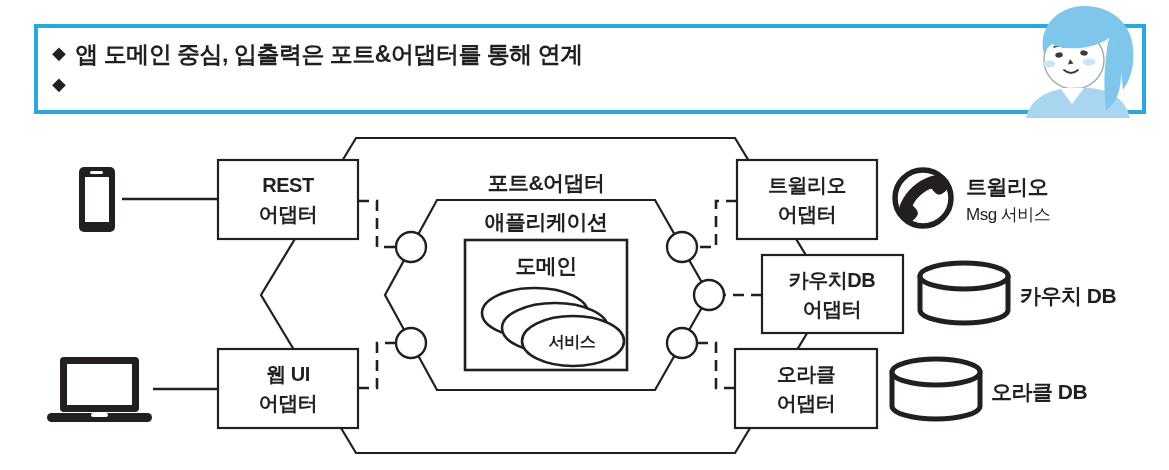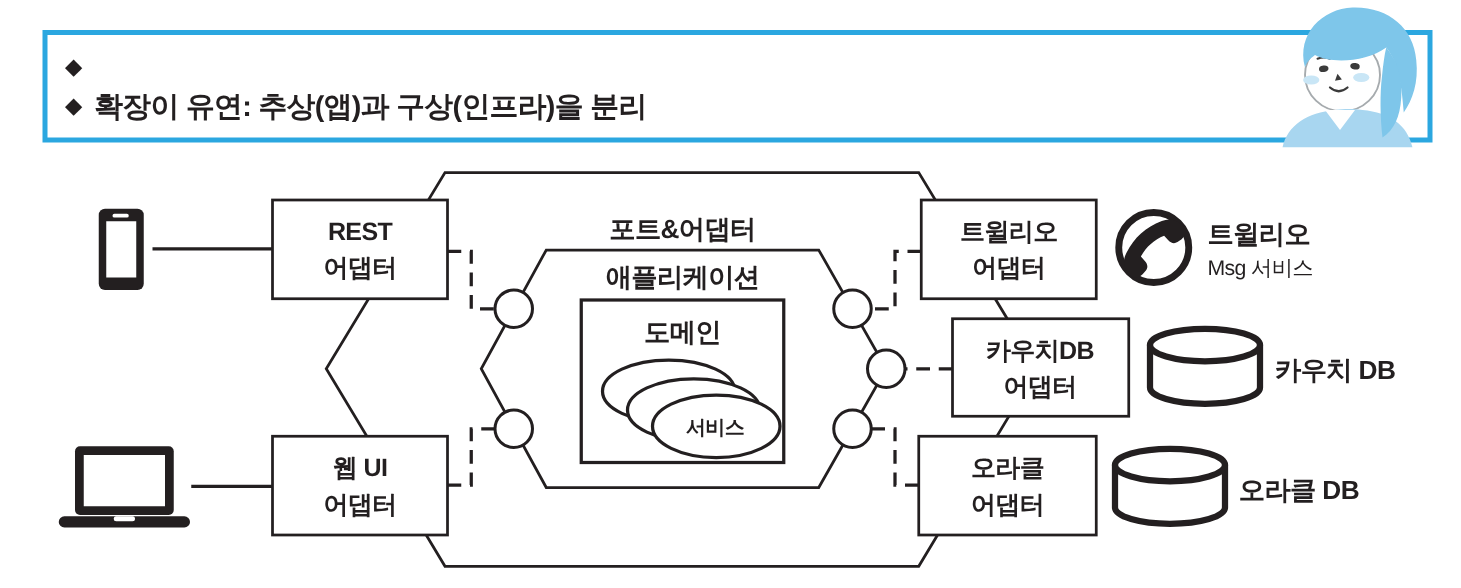--- a/index.html
+++ b/index.html
@@ -40,24 +40,24 @@
   .mid{text-anchor:middle;}
 </style>
 </head>
 <body>
 
 <div class="canvas">
 
   <div class="callout">
     <div class="callout-row">
       <span class="bullet">◆</span>
+      <span>앱 도메인 중심, 입출력은 포트&amp;어댑터를 통해 연계</span>
     </div>
     <div class="callout-row">
       <span class="bullet">◆</span>
-      <span>확장이 유연: 추상(앱)과 구상(인프라)을 분리</span>
     </div>
   </div>
 
   <svg class="diagram" width="1169" height="470" viewBox="0 0 1169 470">
 
     <path class="hex" d="M 356 138 L 735 138 L 830 295 L 735 453 L 356 453 L 261 295 Z"></path>
 
     <path class="hex" d="M 437 200 L 655 200 L 709 295 L 655 390 L 437 390 L 385 295 Z"></path>
 
     <path class="solidln" d="M 122 199 H 218"></path>

